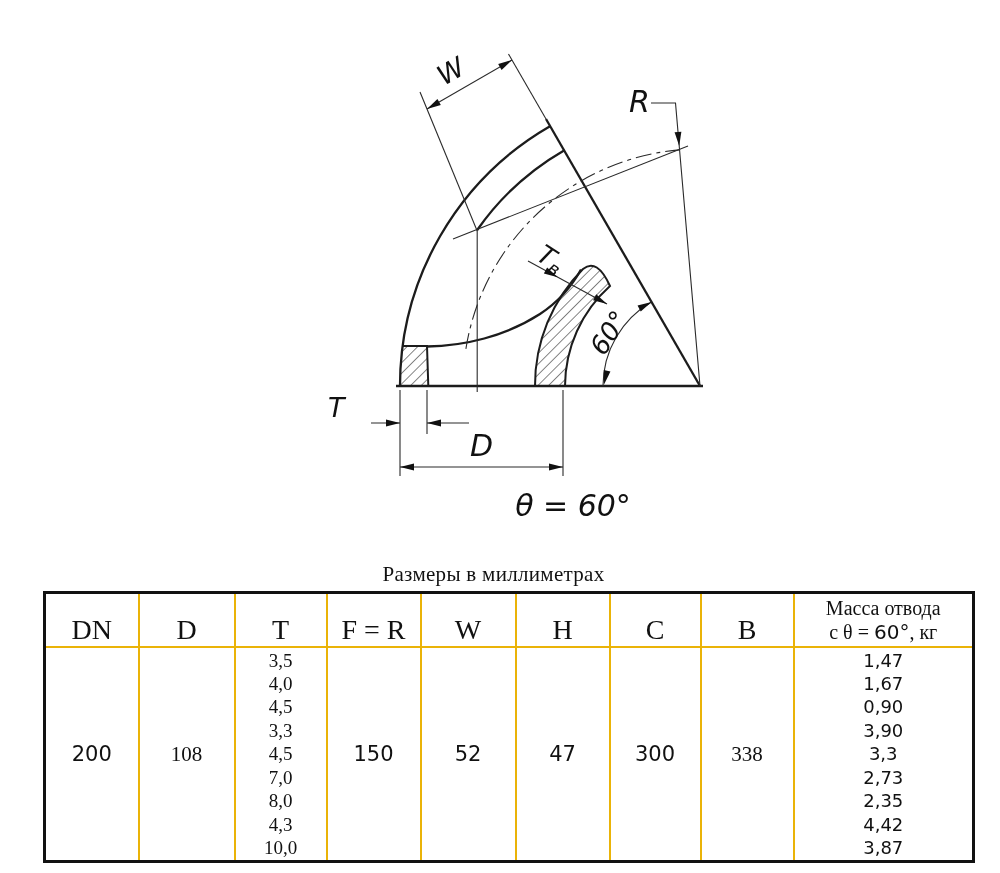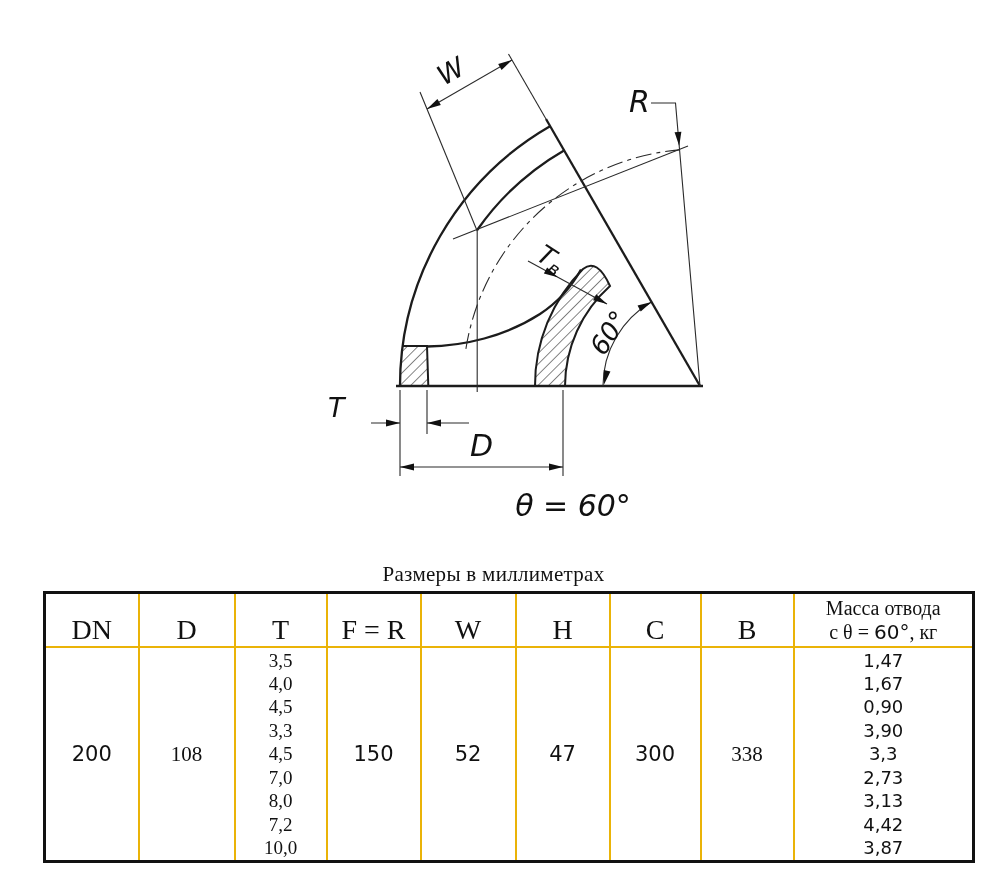--- a/index.html
+++ b/index.html
@@ -113,34 +113,34 @@
     <td class="val sans">200</td>
     <td class="val serif">108</td>
     <td class="val serif">
       <span class="stack">3,5</span>
       <span class="stack">4,0</span>
       <span class="stack">4,5</span>
       <span class="stack">3,3</span>
       <span class="stack">4,5</span>
       <span class="stack">7,0</span>
       <span class="stack">8,0</span>
-      <span class="stack">7,2</span>
+      <span class="stack">4,3</span>
       <span class="stack">10,0</span>
     </td>
     <td class="val sans">150</td>
     <td class="val sans">52</td>
     <td class="val sans">47</td>
     <td class="val sans">300</td>
     <td class="val serif">338</td>
     <td class="val sans">
       <span class="stack-mass">1,47</span>
       <span class="stack-mass">1,67</span>
       <span class="stack-mass">0,90</span>
       <span class="stack-mass">3,90</span>
       <span class="stack-mass">3,3</span>
       <span class="stack-mass">2,73</span>
-      <span class="stack-mass">3,13</span>
+      <span class="stack-mass">2,35</span>
       <span class="stack-mass">4,42</span>
       <span class="stack-mass">3,87</span>
     </td>
   </tr>
 </tbody>
   </table>
 
 </body></html>

